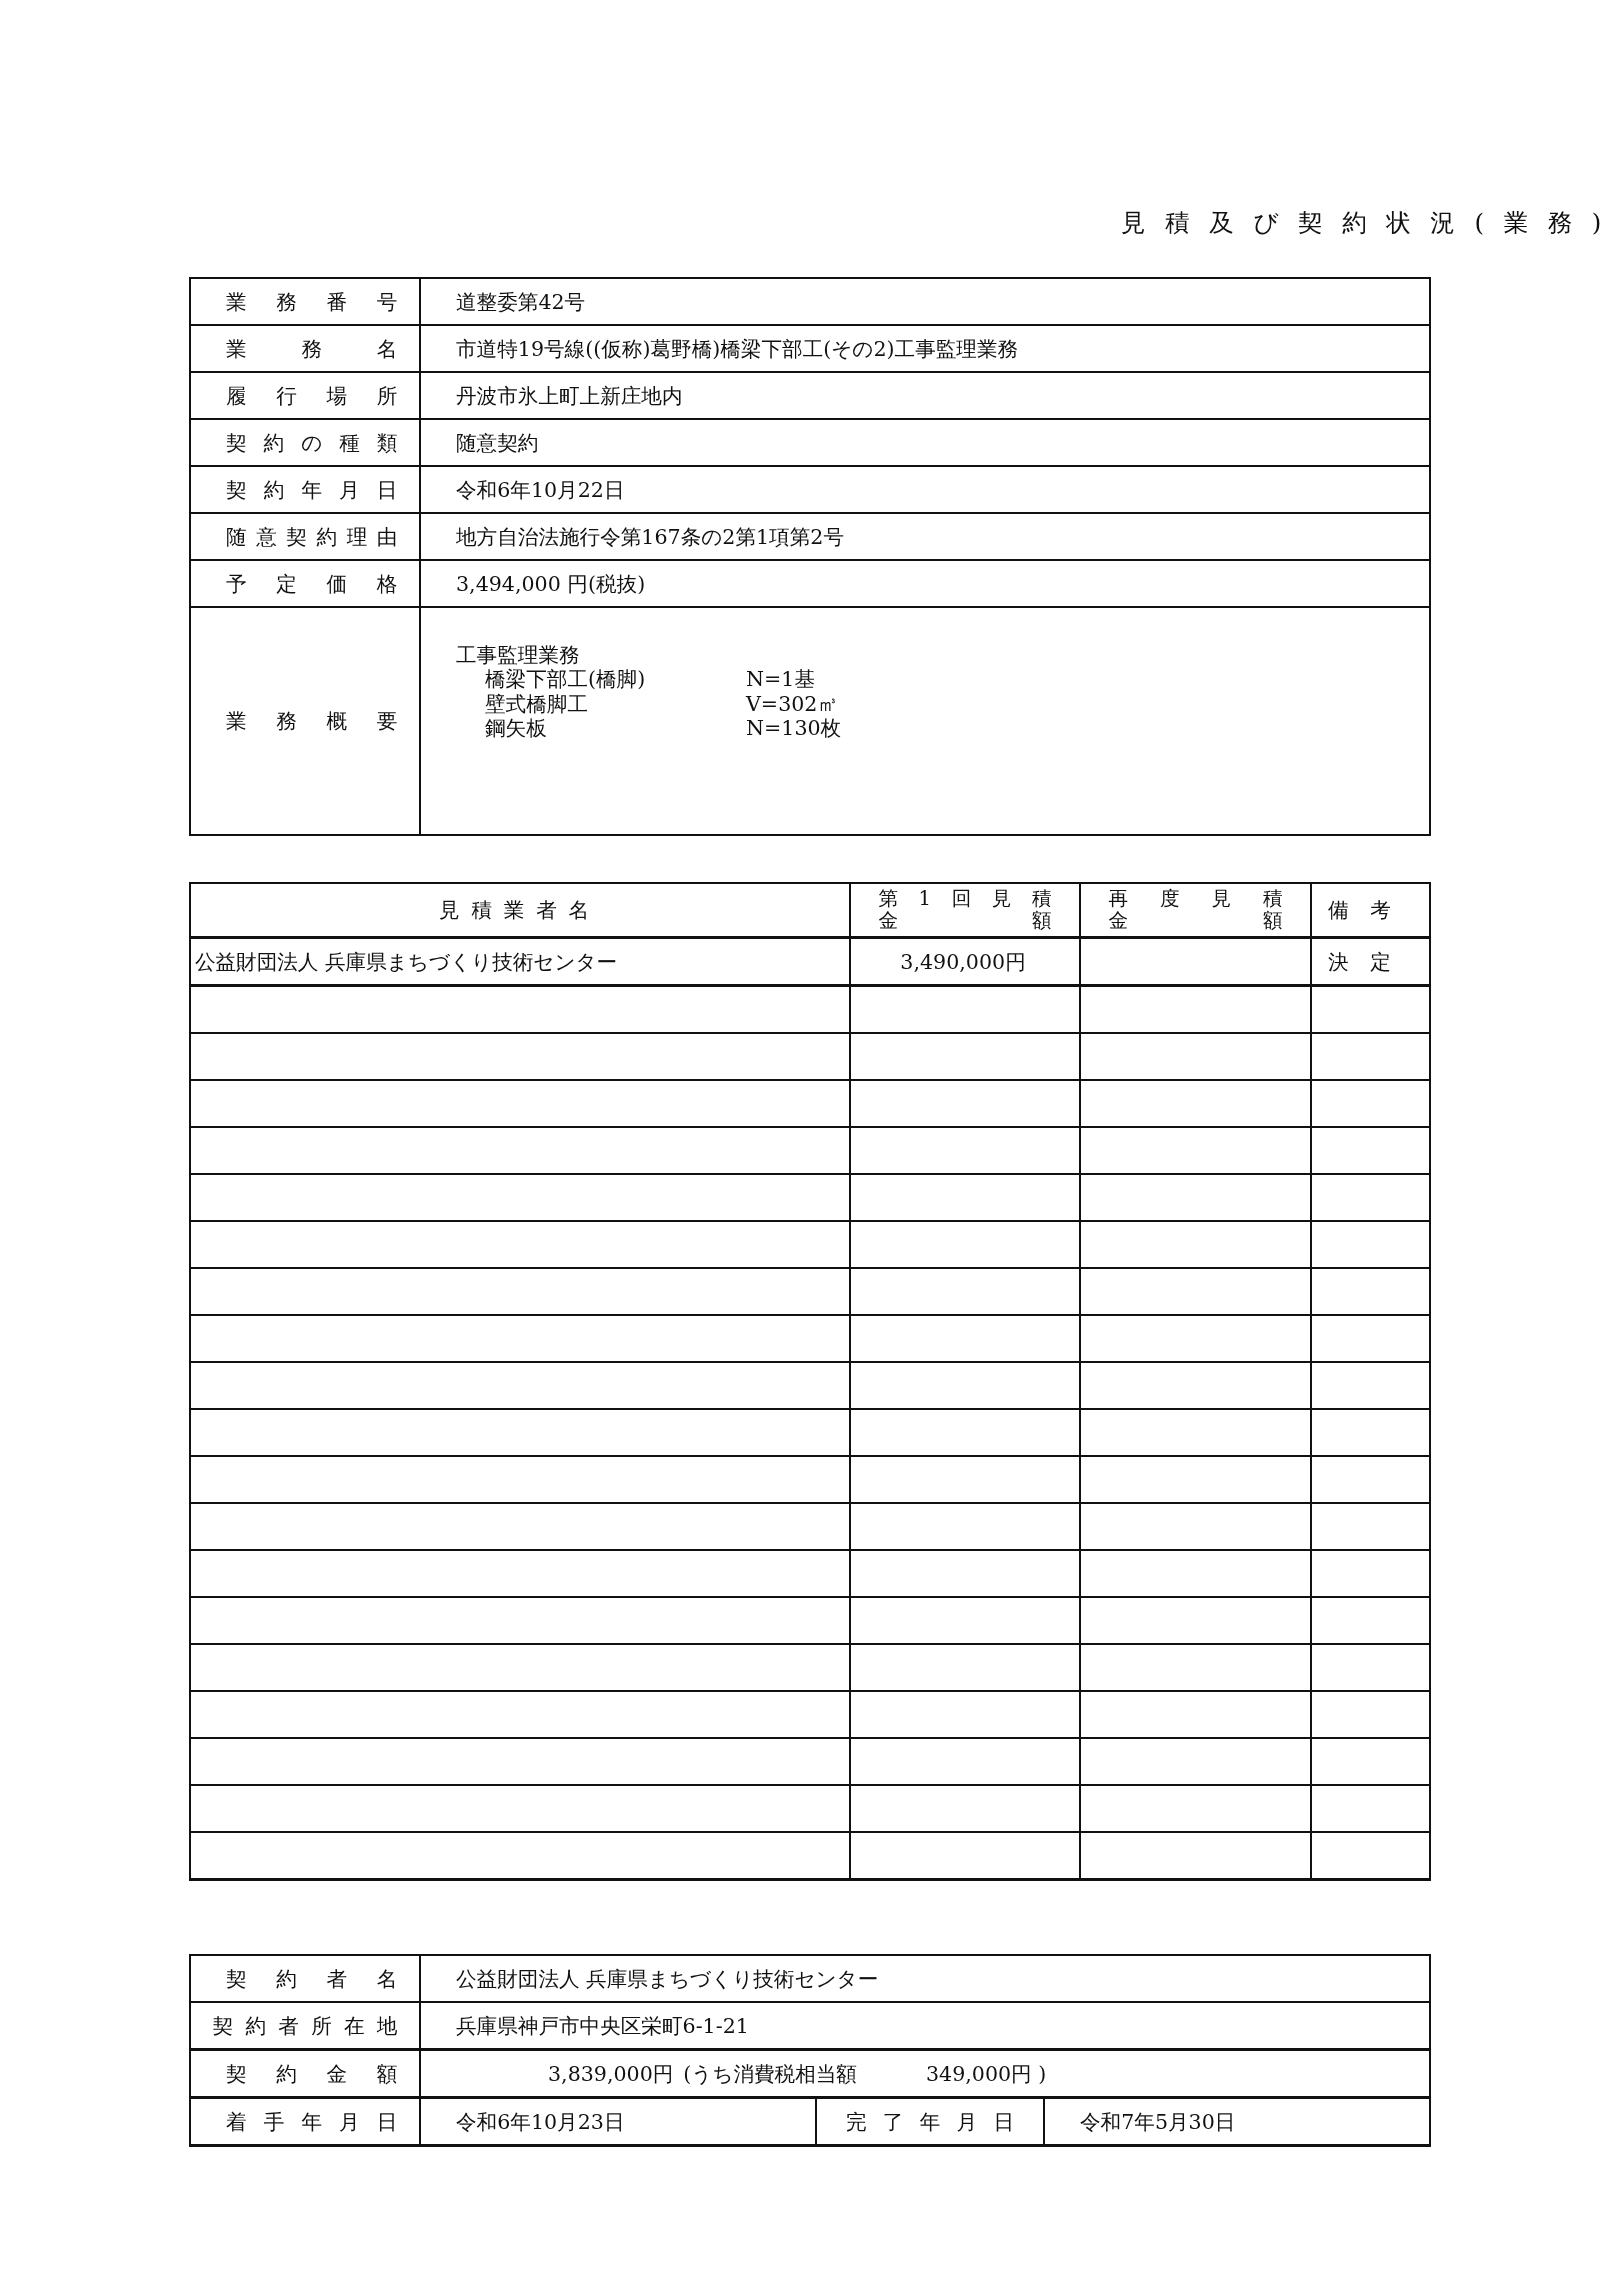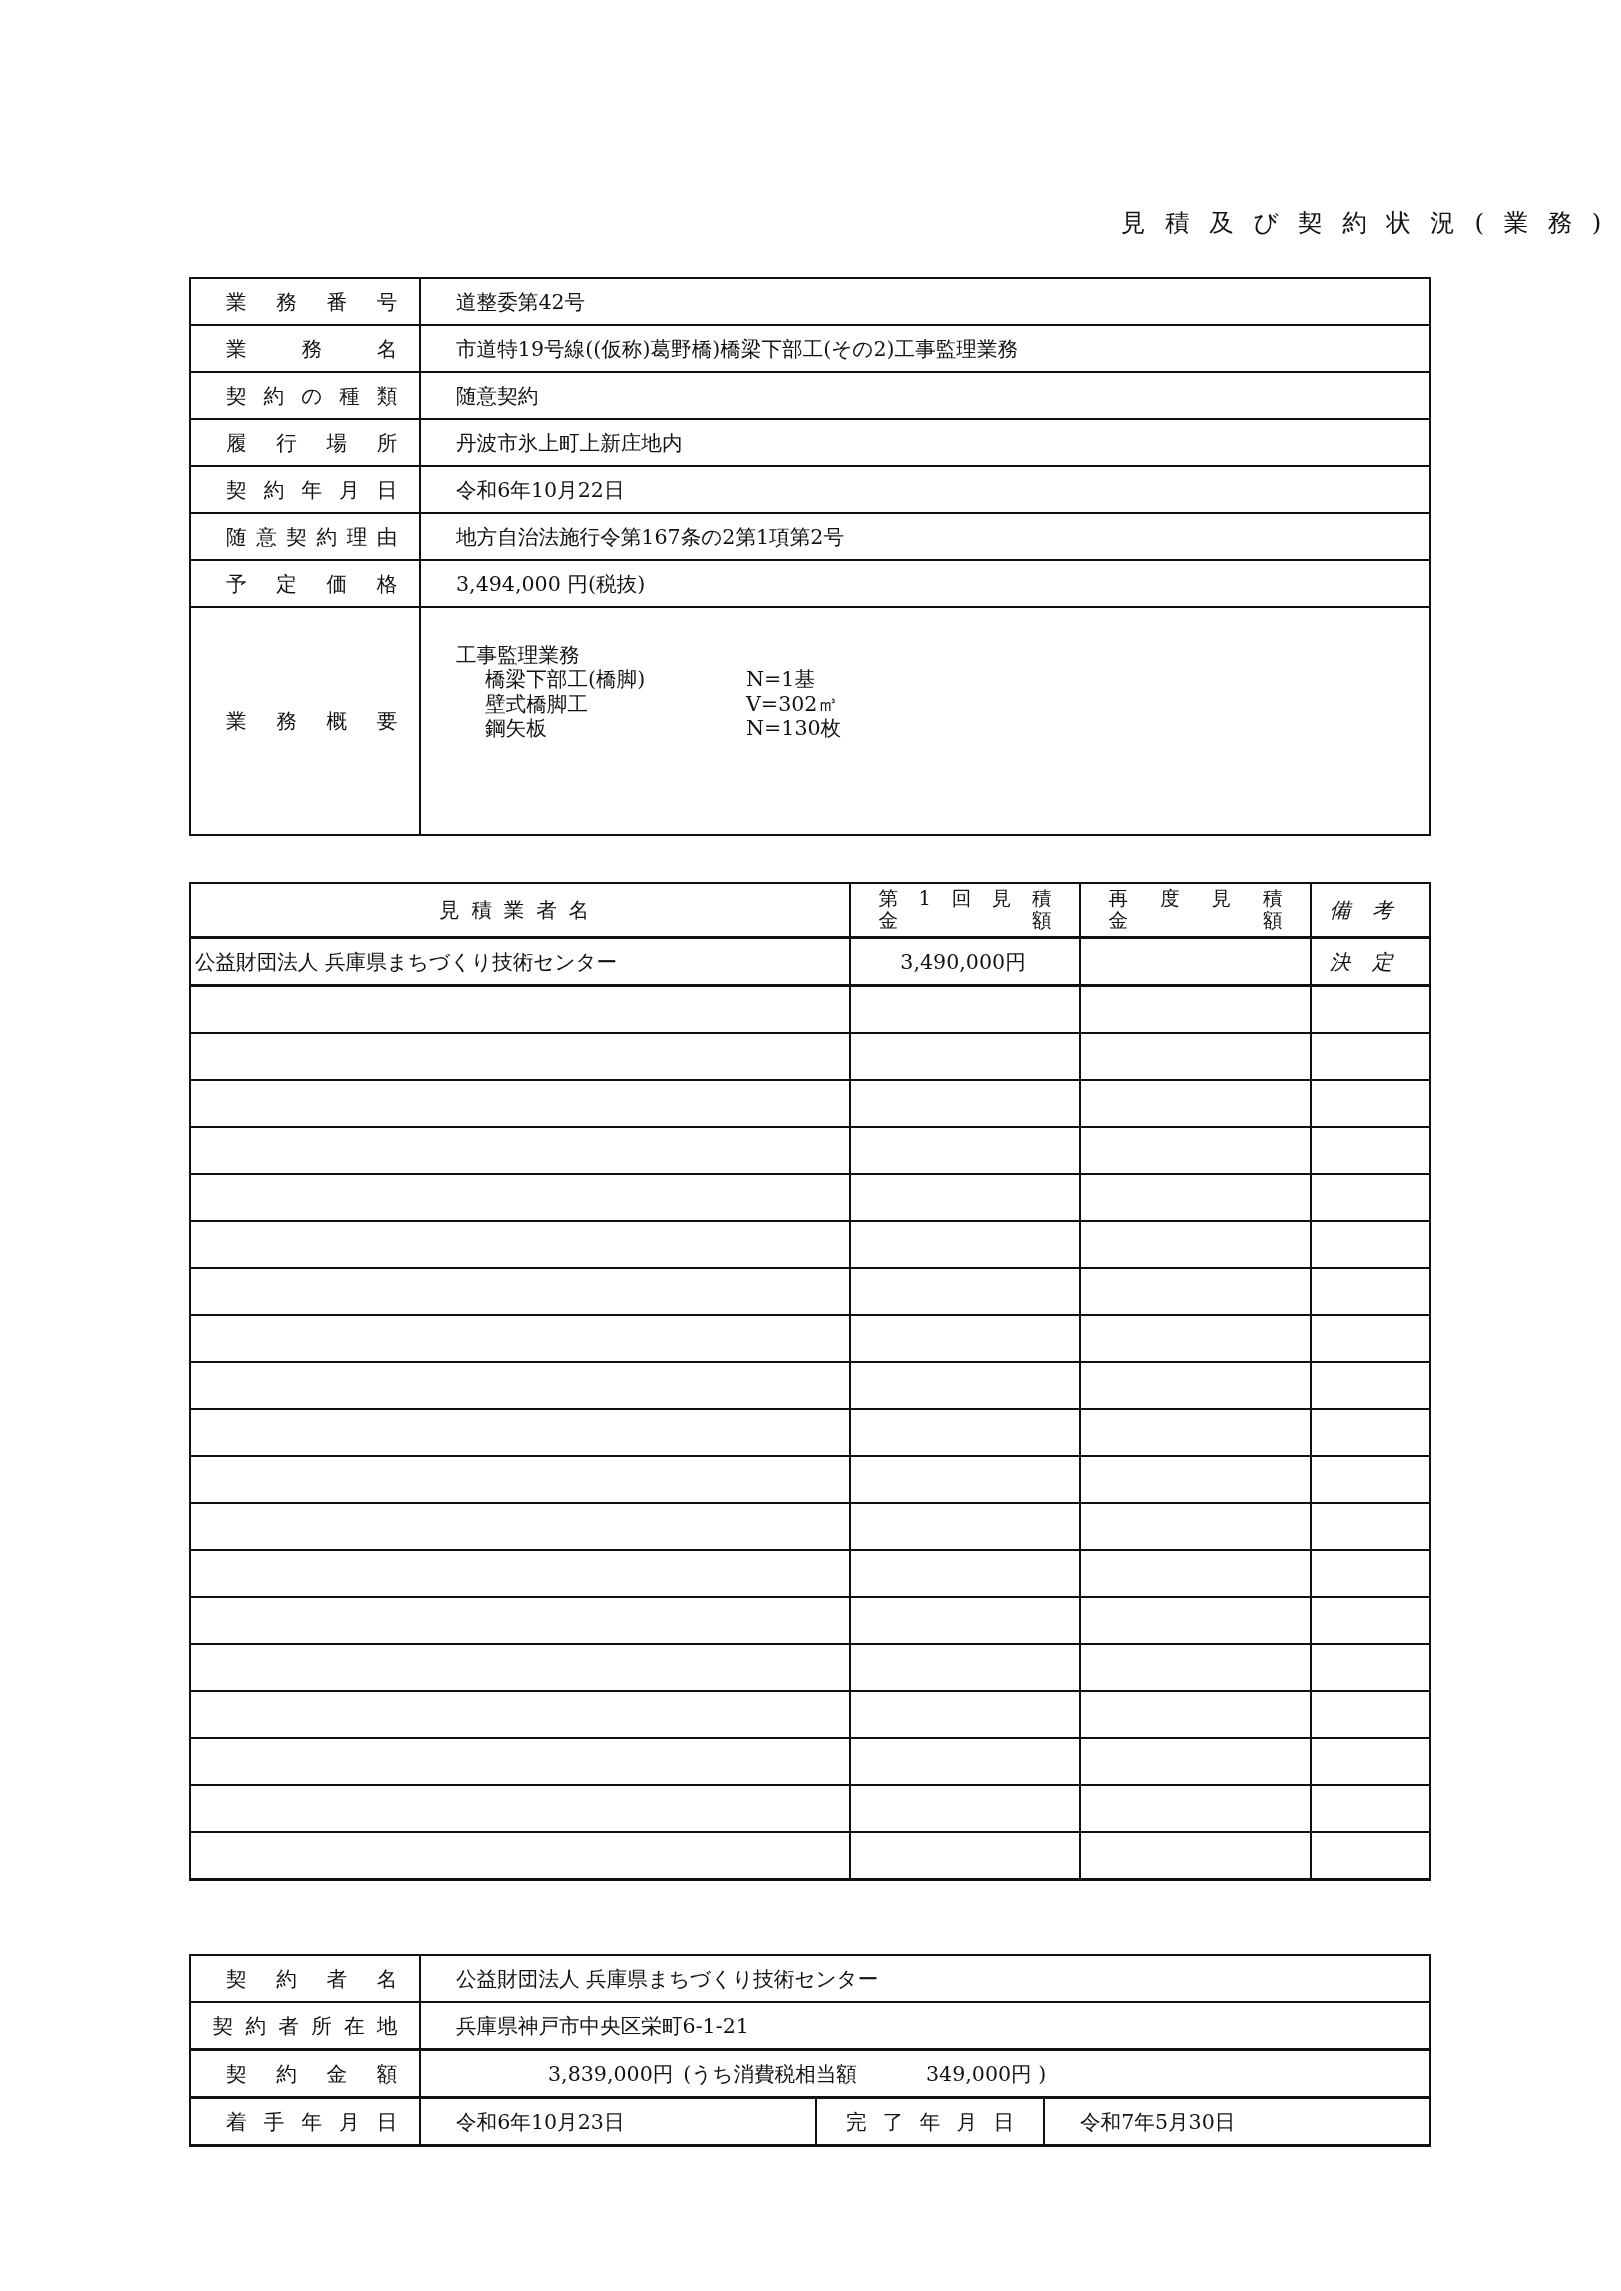--- a/index.html
+++ b/index.html
@@ -20,21 +20,21 @@
   #t2 { top:882px; }
   #t2 tr.head td { height:52px; border-bottom-width:3.9px; }
   #t2 tr.data td { height:45px; }
   #t2 tr.first td { border-bottom-width:3.9px; }
   #t2 tr.last td { border-bottom-width:3.9px; }
   .hdr2 { font-size:19.6px; line-height:21.6px; padding:0 27.4px; white-space:normal;border-radius:12px; }
   .hdr2 .a { display:block; text-align:justify; text-align-last:justify; }
   .hdr2 .b { display:block; text-align:justify; text-align-last:justify; }
   .right { text-align:center; padding-right:3.9px; }
   .name { padding-left:3.9px; }
-  .note { text-align:center; letter-spacing:21.6px; padding-left:3px;font-style:italic; }
+  .note { letter-spacing:21.6px; padding-left:16px; }
   #t3 { top:1954px; }
   #t3 td { height:45px; }
   #t3 tr.amt td { border-top-width:3.9px; border-bottom-width:3.9px; }
   #t3 tr.lastrow td { border-bottom-width:3.9px; }
   .amount { padding-left:127px; }
   .amount .tax { margin-left:9.8px; }
   .amount .taxv { display:inline-block; margin-left:69px; }
 </style>
 </head>
 <body>
@@ -49,26 +49,26 @@
   <tbody>
       <tr>
     <td class="lbl">業務番号</td>
     <td class="val">道整委第42号</td>
   </tr>
   <tr>
     <td class="lbl" style="padding-right:21.6px">業務名</td>
     <td class="val">市道特19号線((仮称)葛野橋)橋梁下部工(その2)工事監理業務</td>
   </tr>
   <tr>
+    <td class="lbl">履行場所</td>
+    <td class="val">丹波市氷上町上新庄地内</td>
+  </tr>
+  <tr>
     <td class="lbl">契約の種類</td>
     <td class="val">随意契約</td>
-  </tr>
-  <tr>
-    <td class="lbl">履行場所</td>
-    <td class="val">丹波市氷上町上新庄地内</td>
   </tr>
   <tr>
     <td class="lbl">契約年月日</td>
     <td class="val">令和6年10月22日</td>
   </tr>
   <tr>
     <td class="lbl">随意契約理由</td>
     <td class="val">地方自治法施行令第167条の2第1項第2号</td>
   </tr>
   <tr>

